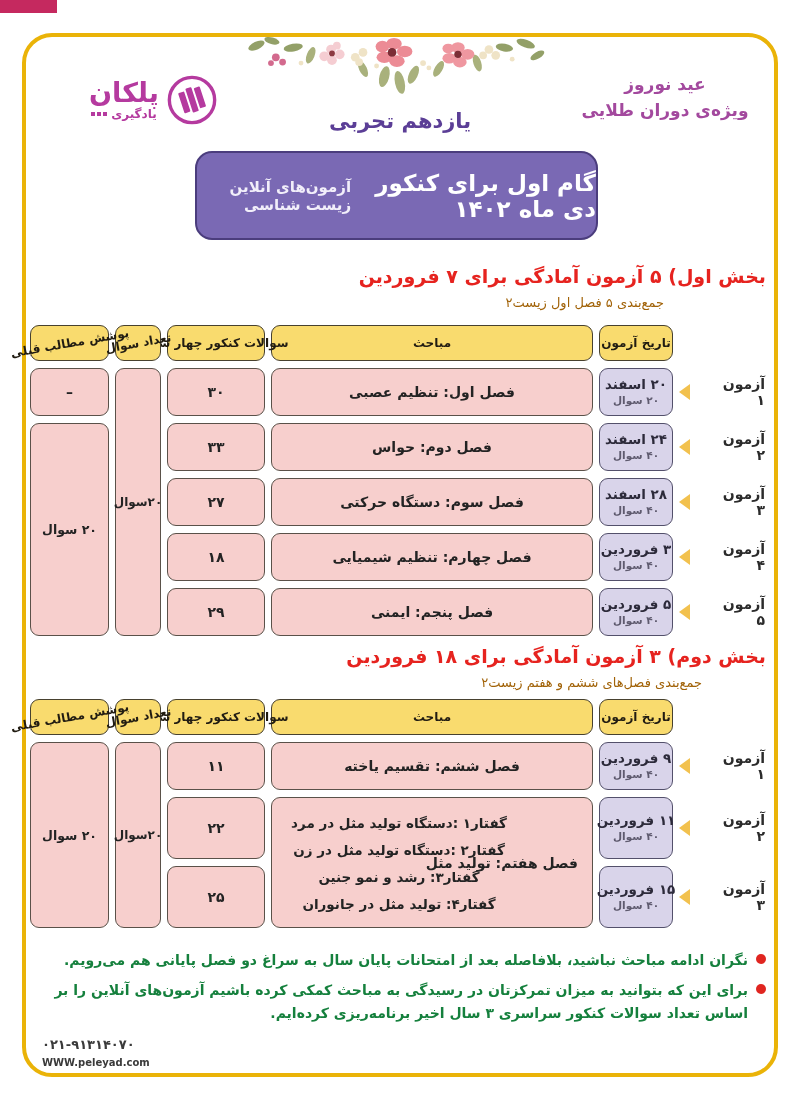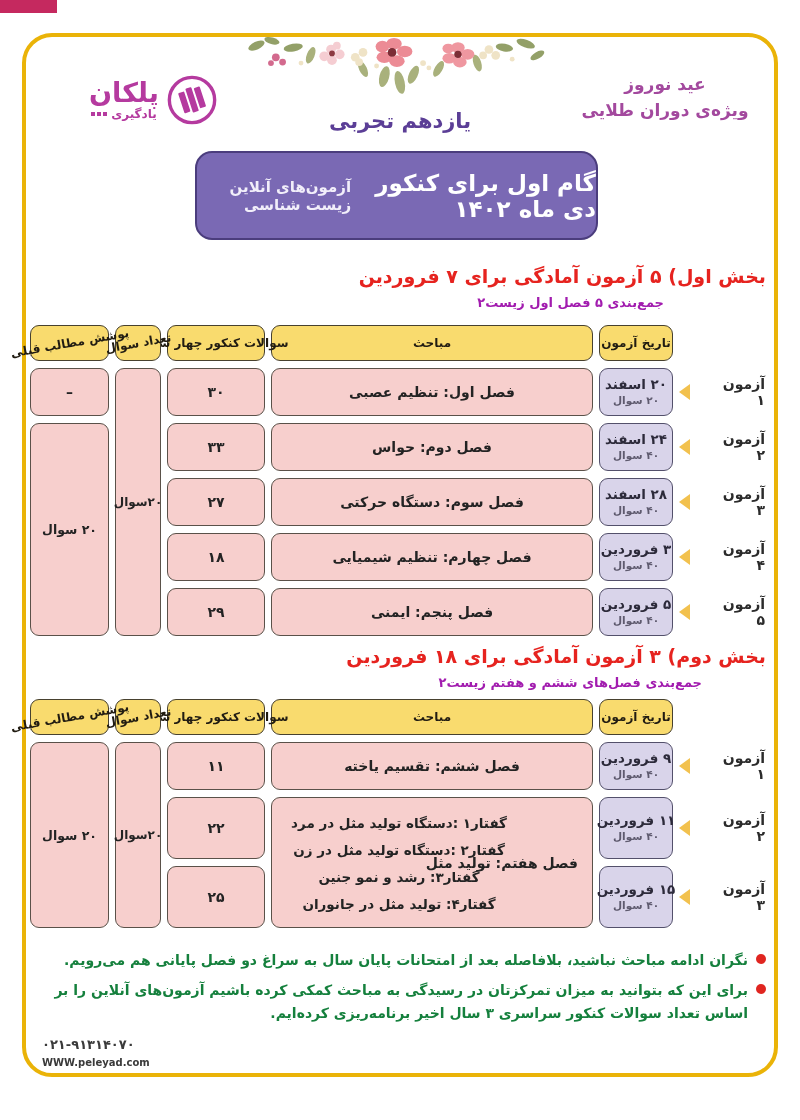--- a/index.html
+++ b/index.html
@@ -34,21 +34,21 @@
   .title-box { position:absolute; left:169px; top:114px; width:403px; height:89px;
     background:#7a69b4; border:2px solid #4b3d7d; border-radius:17px;
     display:flex; flex-direction:row; align-items:center; justify-content:space-between;
     gap:1px; direction:rtl; }
   .title-box .t { color:#ffffff; font-weight:bold; font-size:23px; }
   .title-box .st { color:#f2effa; font-size:15px; font-weight:bold; }
 
   
   .sec-head { position:absolute; right:8px; color:#e6231f; font-weight:bold; font-size:19px;
     direction:rtl; text-align:right; }
-  .sec-sub  { position:absolute; color:#a21caf; font-weight:bold; font-size:13px; direction:rtl; }
+  .sec-sub  { position:absolute; color:#a16207; font-weight:normal; font-size:13px; direction:rtl; }
   .sec1-head { top:228px; } .sec1-sub { top:258px; right:110px; }
   .sec2-head { top:608px; } .sec2-sub { top:638px; right:72px; }
 
   
   .exam-table { position:absolute; left:4px; width:737px; display:grid; direction:rtl;
     grid-template-columns:88px 74px 322px 98px 46px 79px; column-gap:6px; row-gap:7px; }
   .table1 { top:288px; grid-template-rows:36px repeat(5,48px); }
   .table2 { top:662px; grid-template-rows:36px 48px 62px 62px; }
 
   .cell { border:1.5px solid #5a5149; border-radius:9px; background:#f7cfcd;

